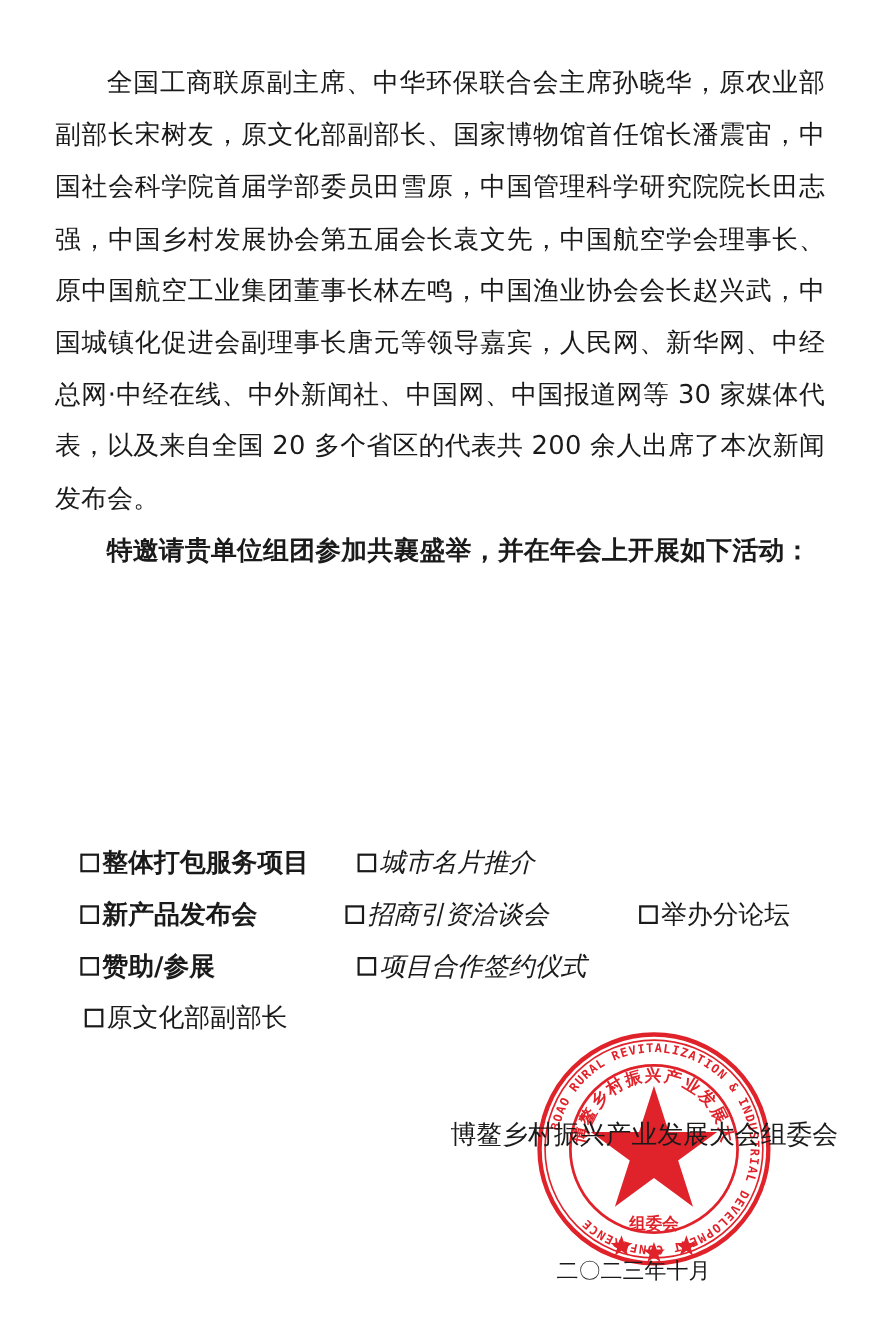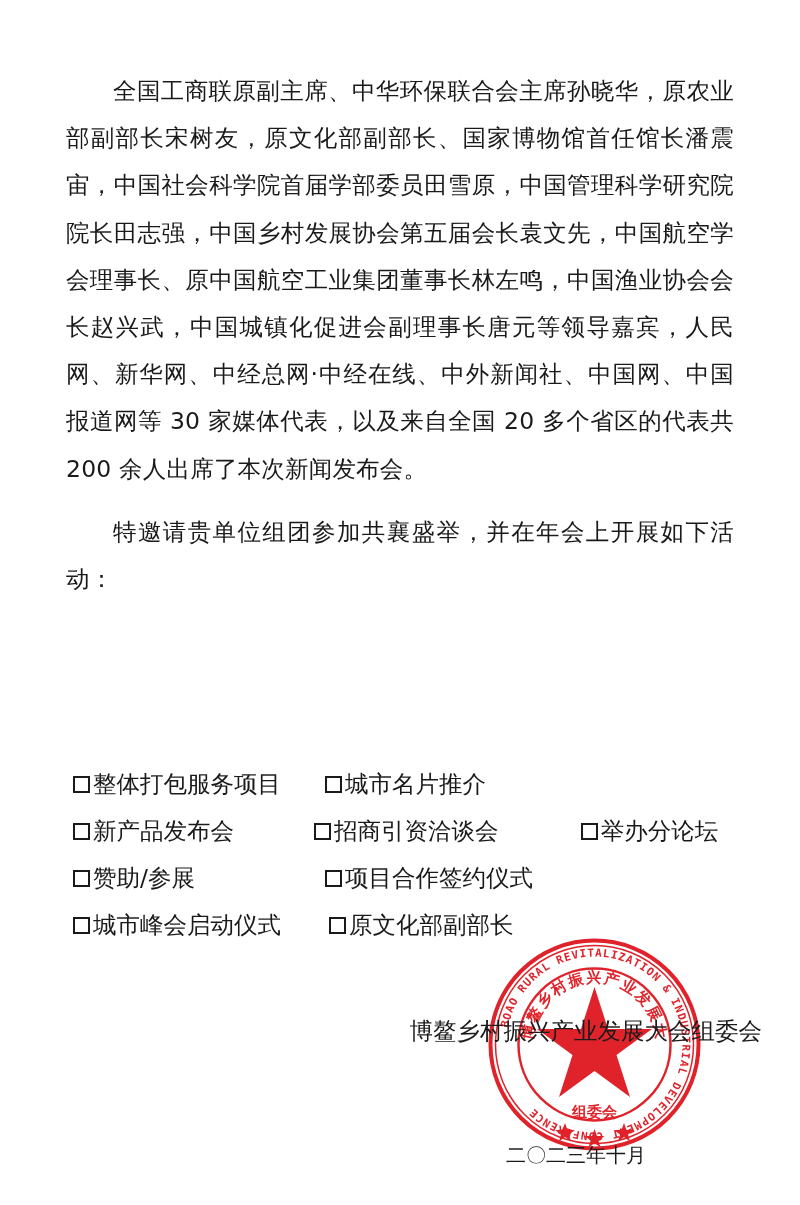--- a/index.html
+++ b/index.html
@@ -1,25 +1,25 @@
 <!DOCTYPE html>
 <html><head>
 <meta charset="utf-8">
 <style>
   html, body { margin: 0; padding: 0; background: #ffffff; }
   body { width: 800px; height: 1205px; position: relative; overflow: hidden;
          font-family: "DejaVu Sans", "Liberation Sans", sans-serif; color: #1a1a1a; }
   .page { position: absolute; left: 50px; top: 52px; width: 700px; }
-  .para { font-size: 23.5px; line-height: 47.2px; text-align: justify; text-indent: 2em; margin: 16px; letter-spacing: 0.2px; }
-  .para.invite { margin-top: 0; }
+  .para { font-size: 23.5px; line-height: 47.2px; text-align: justify; text-indent: 2em; margin: 0; letter-spacing: 0.2px; }
+  .para.invite { margin-top: 0; font-weight: bold; }
   .options { position: absolute; left: 73px; top: 760px; width: 680px; }
   .opt-row { display: flex; height: 47px; align-items: center; font-size: 23.5px; }
   .opt { white-space: nowrap; }
   .opt .box { display: inline-block; width: 17px; height: 17px; border: 2px solid #1a1a1a; margin-right: 3px; vertical-align: -1px; box-sizing: border-box; }
-  .c1 { width: 252px; } .c2 { width: 279px; } .c3 { width: 180px; }
+  .c1 { width: 252px; font-weight: bold; } .c2 { width: 279px; font-style: italic; } .c3 { width: 180px; }
   .c2b { width: 245px; padding-left: 4px; }
   .seal { position: absolute; left: 487px; top: 937px; width: 215px; height: 215px; }
   .signature { position: absolute; right: 38px; top: 1015px; font-size: 23.5px; white-space: nowrap; z-index: 2; }
   .date { position: absolute; left: 506px; top: 1142px; font-size: 20px; white-space: nowrap; z-index: 2; }
 </style>
 </head>
 <body>
 
 <div class="page">
   <p class="para">全国工商联原副主席、中华环保联合会主席孙晓华，原农业部副部长宋树友，原文化部副部长、国家博物馆首任馆长潘震宙，中国社会科学院首届学部委员田雪原，中国管理科学研究院院长田志强，中国乡村发展协会第五届会长袁文先，中国航空学会理事长、原中国航空工业集团董事长林左鸣，中国渔业协会会长赵兴武，中国城镇化促进会副理事长唐元等领导嘉宾，人民网、新华网、中经总网·中经在线、中外新闻社、中国网、中国报道网等 30 家媒体代表，以及来自全国 20 多个省区的代表共 200 余人出席了本次新闻发布会。</p>
@@ -34,21 +34,20 @@
   <div class="opt-row">
     <span class="opt c1"><span class="box"></span><span>新产品发布会</span></span>
     <span class="opt c2"><span class="box"></span><span>招商引资洽谈会</span></span>
     <span class="opt c3"><span class="box"></span><span>举办分论坛</span></span>
   </div>
   <div class="opt-row">
     <span class="opt c1"><span class="box"></span><span>赞助/参展</span></span>
     <span class="opt c2"><span class="box"></span><span>项目合作签约仪式</span></span>
   </div>
   <div class="opt-row">
-    <span class="opt c1"><span class="box"></span><span>城市峰会启动仪式</span></span>
     <span class="opt c2b"><span class="box"></span><span>原文化部副部长</span></span>
   </div>
 </div>
 
 <svg class="seal" viewBox="0 0 215 215">
   <defs>
     <path id="outerArc" d="M 107.5 107.5 m -88 0 a 88 88 0 1 1 176 0 a 88 88 0 1 1 -176 0"></path>
     <path id="innerArc" d="M 107.5 107.5 m -62 0 a 62 62 0 1 1 124 0"></path>
   </defs>
   <circle cx="107.5" cy="107.5" r="104" fill="none" stroke="#e0232b" stroke-width="4"></circle>

